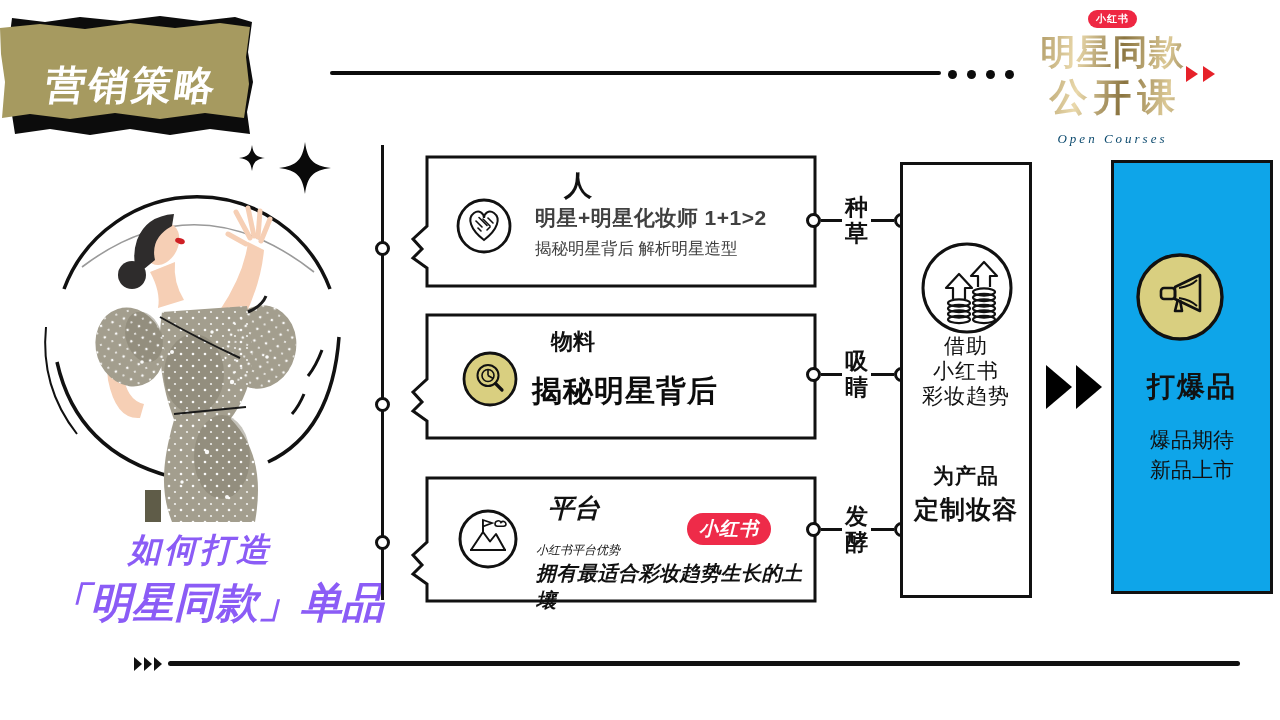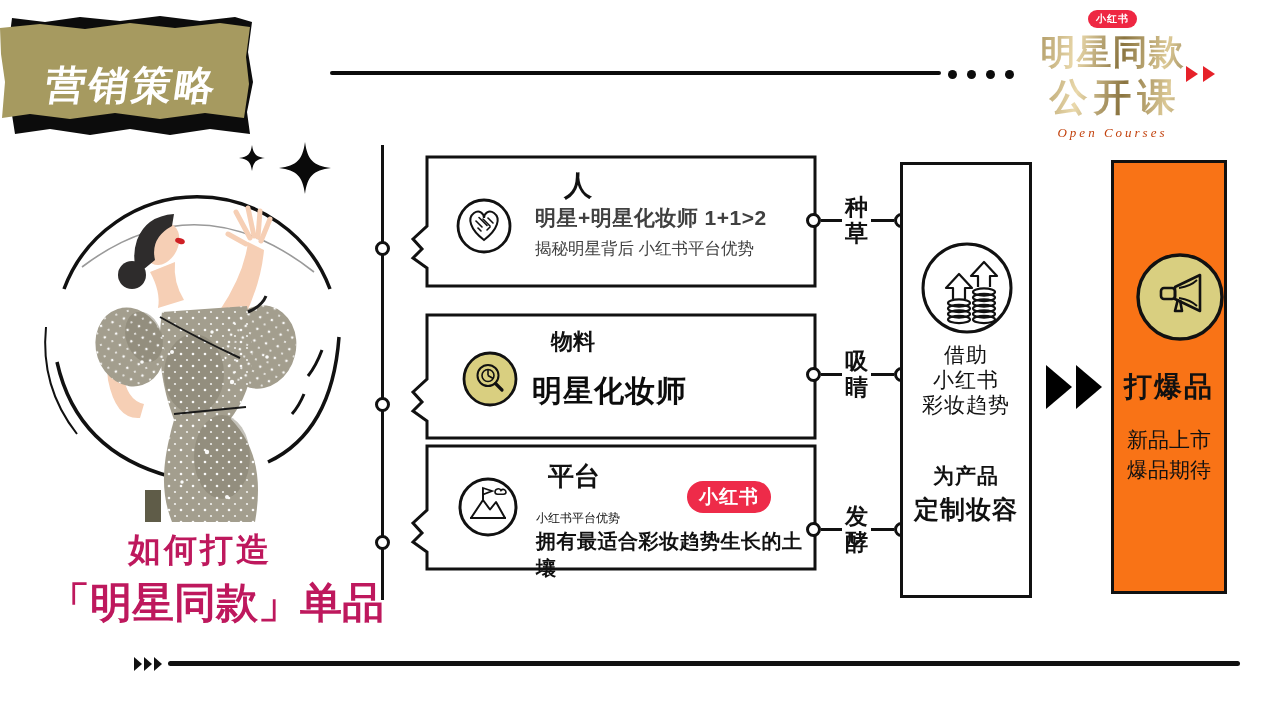--- a/index.html
+++ b/index.html
@@ -22,29 +22,29 @@
   
   .logo { position:absolute; left:1025px; top:8px; width:175px; text-align:center; }
   .logo-badge { display:inline-block; background:#ee2742; color:#fff; font-size:10px; font-weight:700;
     padding:2px 8px; border-radius:9px; letter-spacing:1px; }
   .logo-line { font-family:Liberation Serif, serif; font-weight:700;
     background:linear-gradient(100deg,#9c854d 0%,#ead9ac 30%,#8a7440 55%,#dcc996 80%,#7d6a3c 100%);
     -webkit-background-clip:text; background-clip:text; color:transparent; }
   .logo-line1 { font-size:35px; letter-spacing:1px; margin-top:1px; }
   .logo-line2 { font-size:38px; letter-spacing:6px; margin-top:-4px; text-indent:6px; }
   .logo-sub { font-family:"Liberation Serif","DejaVu Serif",serif; font-style:italic;
-    font-size:13px; letter-spacing:3px; color:#c2410c; margin-top:2px; }
+    font-size:13px; letter-spacing:3px; color:#0c4a6e; margin-top:8px; }
   .logo-arrows { position:absolute; left:1186px; top:66px; display:flex; gap:5px; }
   .logo-arrows i { width:0; height:0; border-top:8px solid transparent; border-bottom:8px solid transparent; border-left:12px solid #e62129; }
 
   
   .illustration { position:absolute; left:22px; top:122px; }
 
   
-  .caption { position:absolute; left:0; top:528px; width:400px; text-align:center; font-weight:900; color:#be185d; }
+  .caption { position:absolute; left:0; top:528px; width:400px; text-align:center; font-weight:900; color:#8b5cf6;font-style:italic; }
   .cap1 { font-size:33px; letter-spacing:3px; }
   .cap2 { font-size:42px; letter-spacing:0; margin-top:2px;margin-left:32px; }
 
   
   .spine { position:absolute; left:381px; top:145px; width:3px; height:455px; background:#111; }
   .node { position:absolute; width:15px; height:15px; border:3px solid #111; border-radius:50%; background:#fff; }
 
   
   .fbox { position:absolute; left:425px; width:393px; }
   .fbox svg.outline { position:absolute; left:-16px; top:0; overflow:visible; }
@@ -56,46 +56,46 @@
   .b1 { top:155px; height:133px; }
   .b1 .btitle { left:127px; top:12px; width:52px; text-align:center; font-size:28px; }
   .b1 .box-text { position:absolute; left:110px; top:49px; }
   .b1 .box-text .l1 { font-size:21px; font-weight:600; margin-bottom:6px; letter-spacing:0.5px; }
   .b1 .box-text .l2 { font-size:16.5px; font-weight:500; line-height:1.32; }
 
   .b2 { top:313px; height:99px; }
   .b2 .btitle { left:118px; top:14px; width:60px; text-align:center; font-size:22px; }
   .b2 .highlight { position:absolute; left:107px; top:58px; font-size:30px; font-weight:900; letter-spacing:1px; color:#0c0c0c; }
 
-  .b3 { top:444px; height:127px; }
+  .b3 { top:476px; height:127px;font-style:italic; }
   .b3 .btitle { left:114px; top:15px; width:70px; text-align:center; font-size:26px; }
   .b3 .pill { position:absolute; left:262px; top:37px; width:84px; height:32px; background:#ee2b49; color:#fff;
     border-radius:17px; font-size:19px; font-weight:800; text-align:center; line-height:32px; letter-spacing:1px; }
   .b3 .l1 { position:absolute; left:111px; top:66px; font-size:12px; font-weight:500; }
   .b3 .l2 { position:absolute; left:111px; top:84px; font-size:20px; font-weight:800; letter-spacing:0.5px; }
 
   
   .conn { position:absolute; left:806px; display:flex; align-items:center; }
   .cnode { width:15px; height:15px; border:3px solid #111; border-radius:50%; background:#fff; flex:none; }
   .cline { height:3px; background:#111; flex:none; }
   .clabel { width:27px; text-align:center; font-size:23px; font-weight:700; line-height:1.12;
     word-break:break-all; margin:0 1px; }
 
   
   .mid { position:absolute; left:900px; top:162px; width:132px; height:436px; border:3px solid #111; background:#fff; text-align:center; }
   .mid .icon-wrap { left:17px; top:76px; }
-  .mid-lines { position:absolute; top:178px; width:100%; font-size:21px; font-weight:500; line-height:1.18; letter-spacing:1px; }
+  .mid-lines { position:absolute; top:169px; width:100%; font-size:21px; font-weight:500; line-height:1.18; letter-spacing:1px; }
   .mid-l4 { position:absolute; top:297px; width:100%; font-size:21px; font-weight:700; letter-spacing:1px; }
   .mid-bold { position:absolute; top:328px; width:100%; font-size:25px; font-weight:900; letter-spacing:1px; }
 
   
   .fat-arrow { position:absolute; width:0; height:0; border-top:22px solid transparent; border-bottom:22px solid transparent; border-left:26px solid #000; }
 
   
-  .res { position:absolute; left:1111px; top:160px; width:116px; height:434px; border:3px solid #111; background:#f97316; text-align:center; }
+  .res { position:absolute; left:1111px; top:160px; width:162px; height:434px; border:3px solid #111; background:#0ea5e9; text-align:center; }
   .res .icon-wrap { left:20px; top:88px; }
   .res-title { position:absolute; top:205px; width:100%; font-size:28px; font-weight:900; letter-spacing:2px; }
   .res-lines { position:absolute; top:262px; width:100%; font-size:21px; font-weight:500; line-height:1.45; }
 
   
   .bottom-tris { position:absolute; left:134px; top:657px; display:flex; gap:2px; }
   .bottom-tris i { width:0; height:0; border-top:7px solid transparent; border-bottom:7px solid transparent; border-left:8px solid #111; }
   .bottom-rule { position:absolute; left:168px; top:661px; width:1072px; height:5px; background:#111; border-radius:3px; }
 </style>
 </head>
@@ -237,42 +237,42 @@
             <line x1="28" y1="22" x2="35" y2="29"></line>
               <line x1="33" y1="21" x2="38" y2="26"></line>
             <line x1="23" y1="31" x2="26" y2="34"></line>
               <line x1="32" y1="33" x2="35" y2="30"></line>
           </g>
         </svg>
       </div>
       <div class="btitle">人</div>
       <div class="box-text">
         <p class="l1">明星+明星化妆师 1+1&gt;2</p>
-        <p class="l2">揭秘明星背后 小红书平台优势</p>
+        <p class="l2">揭秘明星背后 解析明星造型</p>
       </div>
     </div>
   </div>
 
   <div class="fbox b2">
     <svg class="outline" width="409" height="127" viewBox="-16 0 409 127">
       <polygon fill="#ffffff" stroke="#111" stroke-width="3" points="2,2 390,2 390,125 2,125 2,108 -12,98 -3,89 -12,79 2,66"></polygon>
     </svg>
     <div class="content">
       <div class="icon-wrap" style="left:36px; top:37px;">
         <svg width="58" height="58" viewBox="0 0 58 58">
           <circle cx="29" cy="29" r="26" fill="#d9cf80" stroke="#111" stroke-width="2.8"></circle>
           <circle cx="27" cy="25.5" r="10.5" fill="none" stroke="#111" stroke-width="2"></circle>
           <circle cx="27" cy="25.5" r="6" fill="none" stroke="#111" stroke-width="1.6"></circle>
           <line x1="27" y1="25.5" x2="27" y2="19.5" stroke="#111" stroke-width="1.6"></line>
           <line x1="27" y1="25.5" x2="32.2" y2="28.5" stroke="#111" stroke-width="1.6"></line>
           <line x1="34.5" y1="33.5" x2="41" y2="40" stroke="#111" stroke-width="3.2" stroke-linecap="round"></line>
         </svg>
       </div>
       <div class="btitle">物料</div>
-      <div class="highlight">明星化妆师</div>
+      <div class="highlight">揭秘明星背后</div>
     </div>
   </div>
 
   <div class="fbox b3">
     <svg class="outline" width="409" height="127" viewBox="-16 0 409 127">
       <polygon fill="#ffffff" stroke="#111" stroke-width="3" points="2,2 390,2 390,125 2,125 2,108 -12,98 -3,89 -12,79 2,66"></polygon>
     </svg>
     <div class="content">
       <div class="icon-wrap" style="left:32px; top:32px;">
         <svg width="62" height="62" viewBox="0 0 62 62">
@@ -353,22 +353,22 @@
           <path d="M41,36 L66,24 L66,60 L41,48 Z"></path>
           <rect x="27" y="37" width="14" height="11" rx="3"></rect>
           <path d="M44,48 L41,60 L48,60 L46,49"></path>
           <path d="M45,37 q12,-2 18,-8" stroke-width="1.8"></path>
           <path d="M45,47 q12,2 18,8" stroke-width="1.8"></path>
         </g>
       </svg>
     </div>
     <div class="res-title">打爆品</div>
     <div class="res-lines">
+      <div>爆品期待</div>
       <div>新品上市</div>
-      <div>爆品期待</div>
     </div>
   </div>
 
   <div class="bottom-tris">
       <i></i>
       <i></i>
       <i></i>
     </div>
   <div class="bottom-rule"></div>
 

